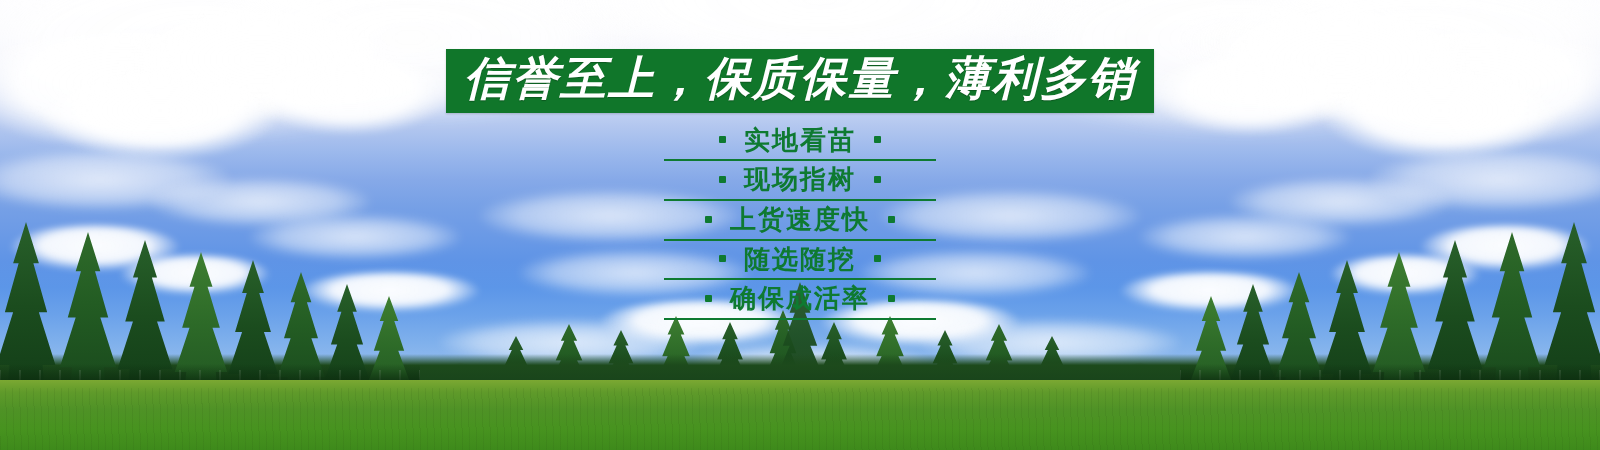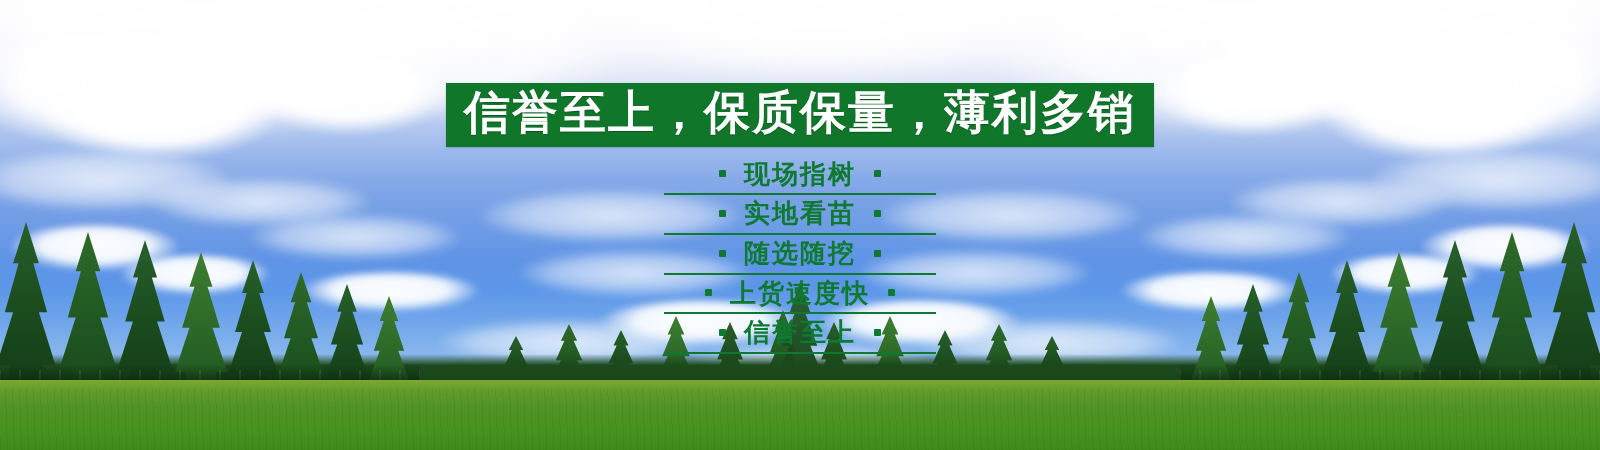--- a/index.html
+++ b/index.html
@@ -133,25 +133,26 @@
     opacity:.95;
   }
 
   
   .content{
     position:absolute; left:0; right:0; top:0; bottom:0;
     display:flex; flex-direction:column; align-items:center;
   }
 
   .headline-bar{
-    margin-top:83px;
+    margin-top:49px;
     background:#10762a;
     padding:4px 18px 8px 18px;
     line-height:1;
     box-shadow:0 1px 2px rgba(0,0,0,.18);
+    font-style:italic;
   }
   .headline-text{
     color:#ffffff;
     font-size:46px;
     font-weight:bold;
     letter-spacing:2px;
     white-space:nowrap;
     line-height:1.12;
     text-shadow:0 1px 1px rgba(0,0,0,.25);
   }
@@ -304,44 +305,44 @@
 
     <div class="headline-bar">
       <div class="headline-text">信誉至上，保质保量，薄利多销</div>
     </div>
 
 
     <div class="feature-list">
 
       <div class="feature-row">
         <span class="bullet"></span>
+        <span class="feature-text">实地看苗</span>
+        <span class="bullet"></span>
+      </div>
+
+      <div class="feature-row">
+        <span class="bullet"></span>
         <span class="feature-text">现场指树</span>
         <span class="bullet"></span>
       </div>
 
       <div class="feature-row">
         <span class="bullet"></span>
-        <span class="feature-text">实地看苗</span>
+        <span class="feature-text">上货速度快</span>
         <span class="bullet"></span>
       </div>
 
       <div class="feature-row">
         <span class="bullet"></span>
         <span class="feature-text">随选随挖</span>
         <span class="bullet"></span>
       </div>
 
       <div class="feature-row">
         <span class="bullet"></span>
-        <span class="feature-text">上货速度快</span>
-        <span class="bullet"></span>
-      </div>
-
-      <div class="feature-row">
-        <span class="bullet"></span>
-        <span class="feature-text">信誉至上</span>
+        <span class="feature-text">确保成活率</span>
         <span class="bullet"></span>
       </div>
 
     </div>
   </div>
 
 </div>
 
 </body></html>

